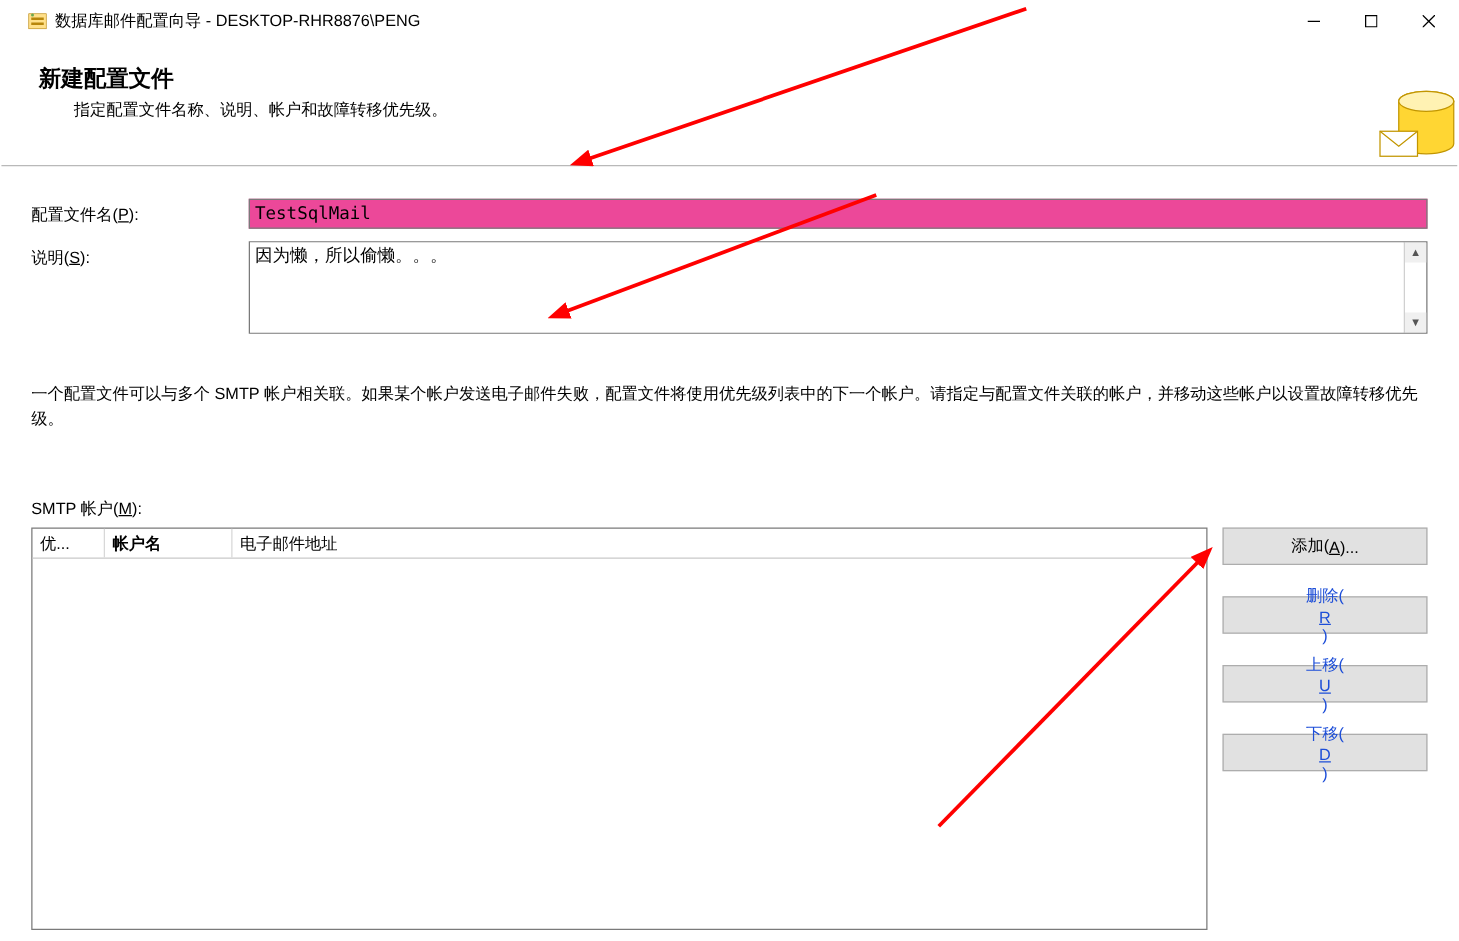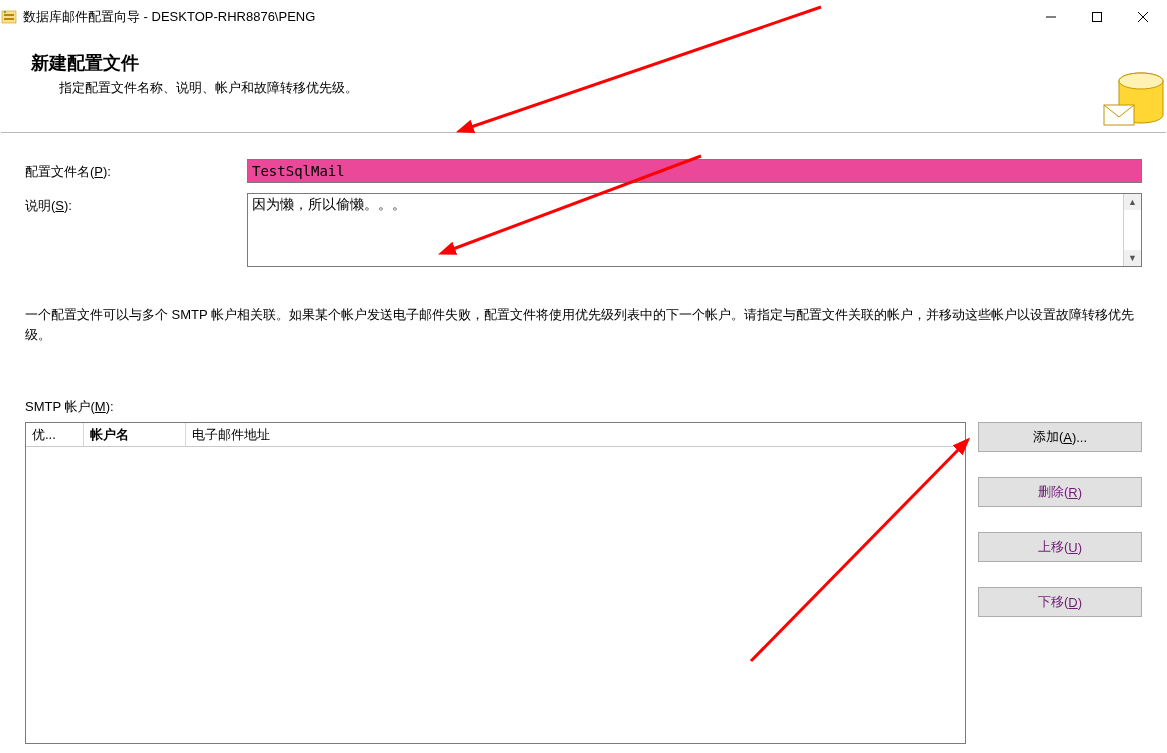--- a/index.html
+++ b/index.html
@@ -14,21 +14,21 @@
     width: 1167px; height: 753px;
     position: relative;
     background: #fff;
     border: 1px solid #fff;
     overflow: hidden;
   }
   
   .titlebar {
     height: 32px;
     display: flex; align-items: center;
-    padding-left: 0;
+    padding-left: 21px;
     background: #fff;
   }
   .titlebar .app-icon {
     width: 16px; height: 16px;
     margin-right: 6px;
   }
   .titlebar .title-text { color: #000; font-size: 13px; }
   .win-controls {
     margin-left: auto;
     display: flex;
@@ -63,21 +63,20 @@
   .header-icon .db-svg { width: 70px; height: 70px; }
 
   
   .content {
     padding: 26px 24px 0 24px;
   }
   .form-row {
     display: flex;
     align-items: flex-start;
     margin-bottom: 10px;
-    gap: 48px;
   }
   .form-row .lbl {
     width: 174px;
     padding-top: 4px;
     font-size: 13px;
   }
   .u { text-decoration: underline; }
   .form-row input.text-input {
     flex: 1;
     height: 24px;
@@ -158,21 +157,22 @@
   }
   .btn {
     height: 30px;
     background: #e1e1e1;
     border: 1px solid #adadad;
     font-size: 13px;
     display: flex; align-items: center; justify-content: center;
     cursor: default;
   }
   .btn.disabled {
-    color: #701a75;
+    color: #1d4ed8;
+    flex-direction: column;
   }
 
   
   .anno-svg {
     position: absolute;
     left: 0; top: 0;
     width: 1167px; height: 753px;
     pointer-events: none;
   }
 </style>

